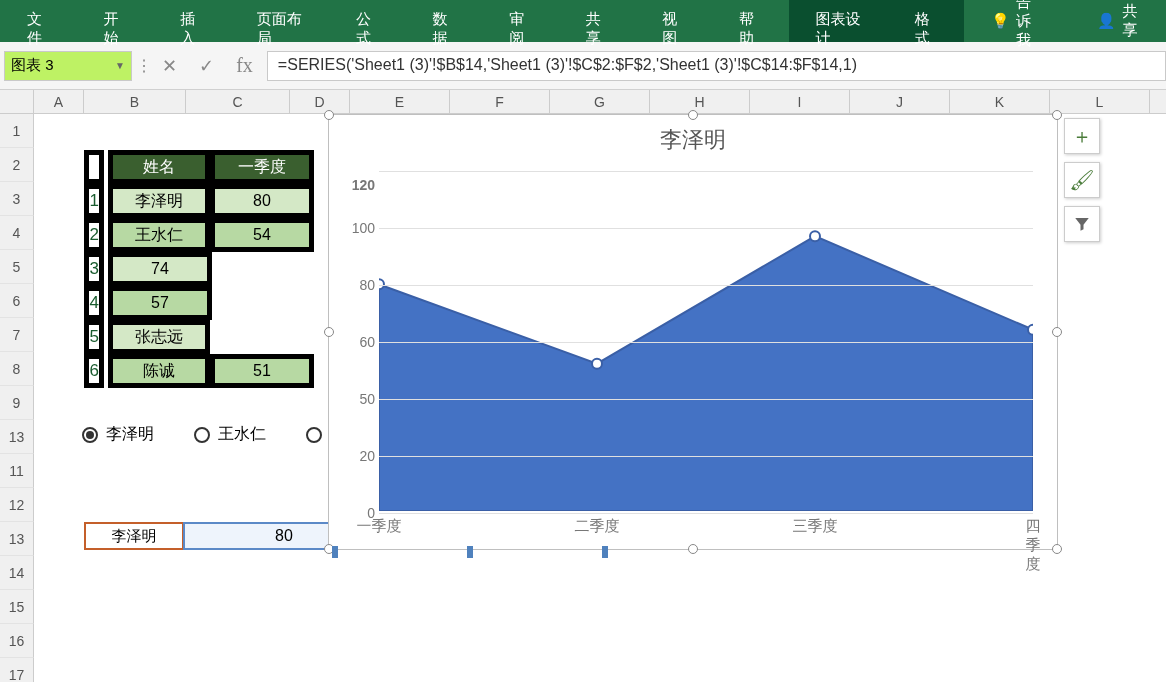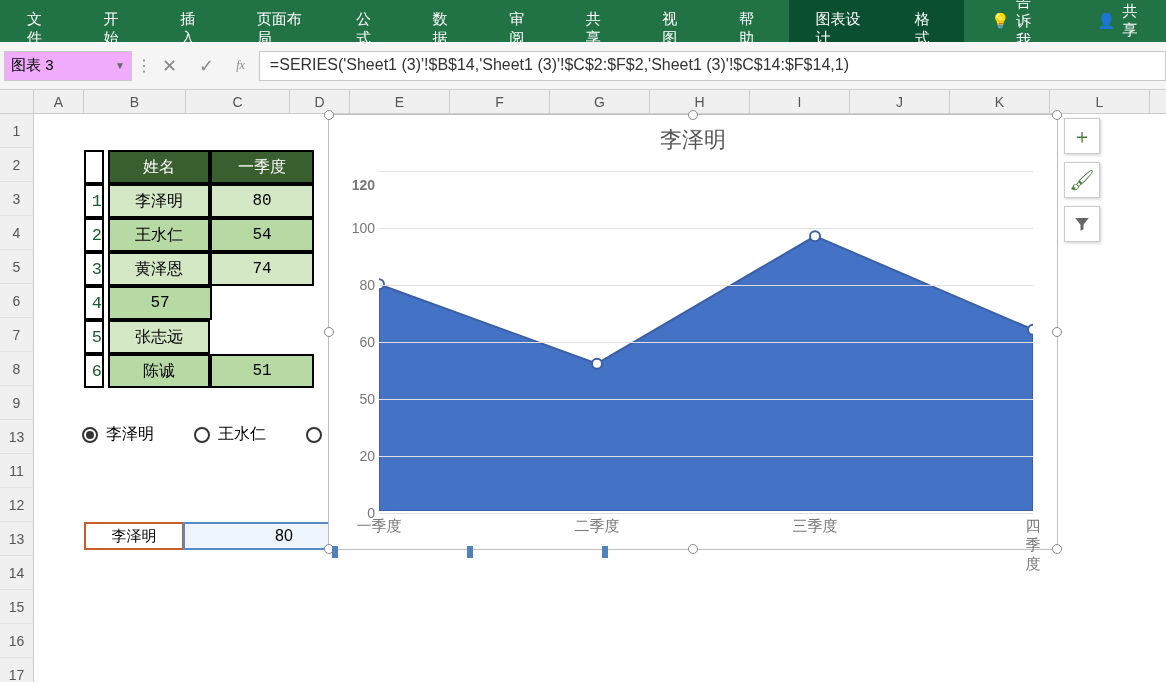--- a/index.html
+++ b/index.html
@@ -7,41 +7,41 @@
 
 
 .ribbon { background: #217346; height: 42px; display: flex; align-items: stretch; color: #fff; font-size: 15px; }
 .ribbon .tab { padding: 10px 27px; cursor: pointer; }
 .ribbon .tab.ctx { background: #0a4f2f; }
 .ribbon .spacer { flex: 1; }
 .ribbon .tab.icon { display: flex; align-items: center; gap: 6px; }
 
 
 .fbar-row { display: flex; align-items: center; height: 48px; border-bottom: 1px solid #d0d0d0; background: #f5f5f5; padding-left: 4px; }
-.name-box { display:flex; align-items:center; background:#f0abfc; border:1px solid #c9c9c9; height:30px; width:128px; padding:0 6px; font-size:15px; }
+.name-box { display:flex; align-items:center; background:#bef264; border:1px solid #c9c9c9; height:30px; width:128px; padding:0 6px; font-size:15px; }
 .name-box .caret { margin-left:auto; color:#666; font-size:10px; }
 .fbar-sep { width:24px; text-align:center; color:#888; }
 .fbar-btns { display:flex; align-items:center; gap:22px; margin-left:6px; margin-right:14px; }
 .fbar-btn { color:#888; font-size:18px; }
-.fbar-btn.fx { font-style: italic; font-size:12px; font-family: serif; }
+.fbar-btn.fx { font-size:20px; font-family: serif; }
 .formula-input { flex:1; background:#fff; border:1px solid #c9c9c9; height:30px; padding:4px 10px; font-size:16px; color:#333; }
 
 
 .grid { position: relative; }
 .col-header-row { display:flex; height:24px; background:#f0f0f0; border-bottom:1px solid #ccc; font-size:14px; }
 .corner { width:34px; border-right:1px solid #ccc; background:#f0f0f0; }
 .col-head { border-right:1px solid #ccc; text-align:center; line-height:24px; color:#555; background:#f0f0f0; }
 .wA{width:50px}.wB{width:102px}.wC{width:104px}.wD{width:60px}.wE{width:100px}.wF{width:100px}.wG{width:100px}.wH{width:100px}.wI{width:100px}.wJ{width:100px}.wK{width:100px}.wL{width:100px}
 .row-labels { position:absolute; left:0; top:24px; width:34px; }
 .row-label { height:34px; border-bottom:1px solid #e3e3e3; border-right:1px solid #ccc; background:#f0f0f0; text-align:center; line-height:34px; color:#555; font-size:14px; }
 
 
 .data-table { position:absolute; left:84px; top:60px; font-size:16px; }
 .dt-row { display:flex; height:34px; }
-.dt-cell { display:flex; align-items:center; justify-content:center; border:2px solid #000000;font-family:Liberation Mono, monospace; }
+.dt-cell { display:flex; align-items:center; justify-content:center; border:5px solid #000000; }
 .dt-num { width:20px; justify-content:flex-end; color:#1a5c2f; font-size:17px; margin-right:4px; }
 .dt-name { width:102px; }
 .dt-q { width:104px; }
 .dt-head { background:#3a5f2f; color:#fff; font-weight:500; }
 .alt0 { background:#d4e8c6; }
 .alt1 { background:#b7d9a3; }
 
 
 .radio-row { position:absolute; left:82px; top:334px; display:flex; gap:40px; font-size:16px; align-items:center; }
 .radio { display:flex; align-items:center; gap:8px; }
@@ -167,21 +167,20 @@
   <div class="dt-cell dt-name alt0">李泽明</div>
   <div class="dt-cell dt-q alt0">80</div>
         </div>
         <div class="dt-row">
           <div class="dt-cell dt-num">2</div>
   <div class="dt-cell dt-name alt1">王水仁</div>
   <div class="dt-cell dt-q alt1">54</div>
         </div>
         <div class="dt-row">
           <div class="dt-cell dt-num">3</div>
-  <div class="dt-cell dt-name alt0">黄泽恩</div>
   <div class="dt-cell dt-q alt0">74</div>
         </div>
         <div class="dt-row">
           <div class="dt-cell dt-num">4</div>
   <div class="dt-cell dt-q alt1">57</div>
         </div>
         <div class="dt-row">
           <div class="dt-cell dt-num">5</div>
   <div class="dt-cell dt-name alt0">张志远</div>
         </div>

